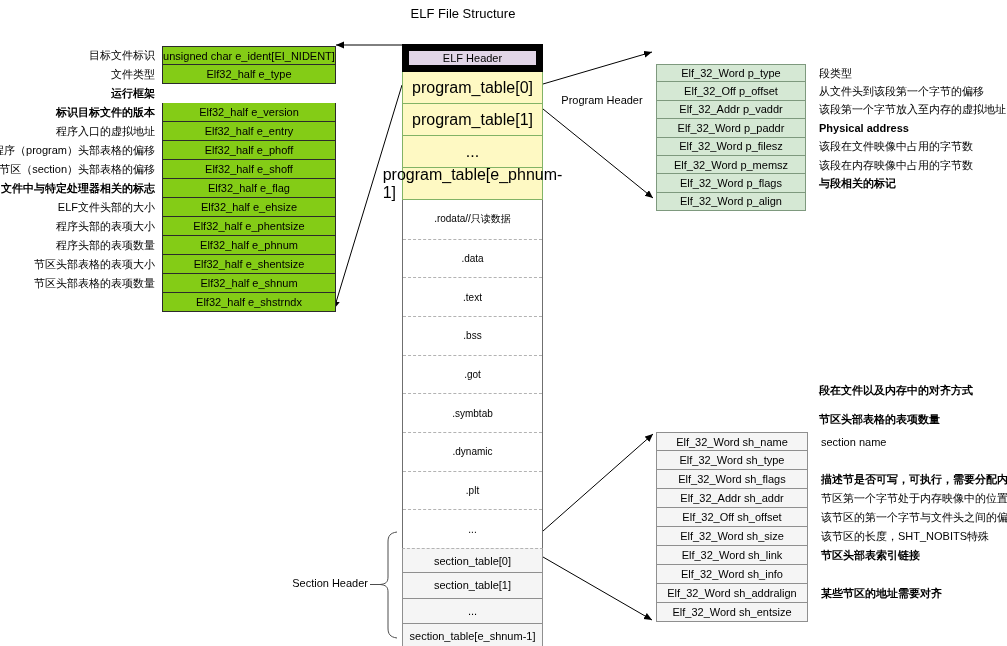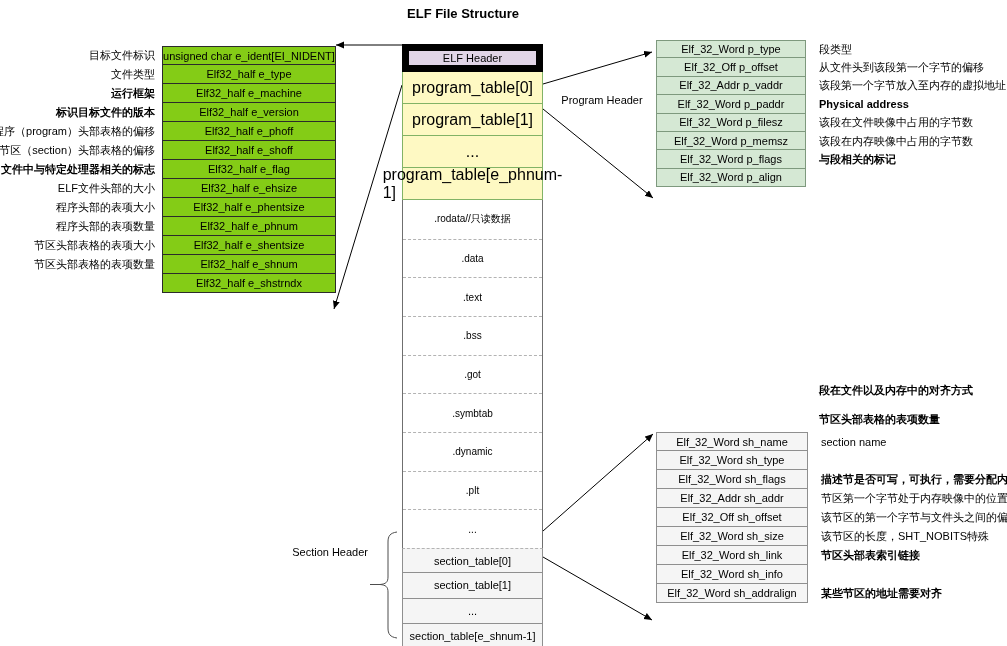--- a/index.html
+++ b/index.html
@@ -1,21 +1,21 @@
 <!DOCTYPE html>
 <html><head>
 <meta charset="utf-8">
 <style>
   * { margin:0; padding:0; box-sizing:border-box; }
   html,body { background:#ffffff; }
   body { font-family:"Liberation Sans","DejaVu Sans",sans-serif; color:#111; }
   #canvas { position:relative; width:1007px; height:646px; background:#fff; overflow:hidden; }
 
   .title { position:absolute; left:333px; top:6px; width:260px; text-align:center;
-           font-size:13px; font-weight:bold; color:#000; }
+           font-size:13px; font-weight:normal; color:#000; }
 
   
   #connectors { position:absolute; left:0; top:0; width:1007px; height:646px; pointer-events:none; }
 
   
   .left-table { position:absolute; left:12px; top:46px; width:331px; }
   .lrow { display:flex; height:19px; }
   .llabel { width:150px; padding-right:7px; font-size:11px; color:#000;
             display:flex; align-items:center; justify-content:flex-end; white-space:nowrap; }
   .lcell { width:174px; background:#84cc16; border:1px solid #2b2b2b; border-top:none;
@@ -32,25 +32,25 @@
   .srow { height:38.67px; display:flex; align-items:center; justify-content:center;
           font-size:10px; color:#000; background:#fff; }
   .srow + .srow { border-top:1px dashed #b3b3b3; }
   .strow { height:25.3px; background:#F5F5F5; border:1px solid #8f8f8f; border-top:none;
            display:flex; align-items:center; justify-content:center; font-size:11px; color:#000; }
   .stgroup div.strow:first-of-type { border-top:1px dashed #b3b3b3; }
 
   
   .ph-label { position:absolute; left:552px; top:94px; width:100px; text-align:center;
               font-size:11px; color:#000; white-space:nowrap; }
-  .sh-label { position:absolute; left:278px; top:546px; width:90px; text-align:right;
+  .sh-label { position:absolute; left:278px; top:577px; width:90px; text-align:right;
               font-size:11px; color:#000; white-space:nowrap; }
 
   
-  .green-table { position:absolute; left:656px; top:40px; }
+  .green-table { position:absolute; left:656px; top:64px; }
   .grow { display:flex; height:18.4px; }
   .gcell { width:150px; background:#D5E8D4; border:1px solid #7e997e; border-top:none;
            display:flex; align-items:center; justify-content:center; font-size:11px; color:#000; white-space:nowrap; }
   .green-table div.grow:first-of-type .gcell { border-top:1px solid #7e997e; }
   .gdesc { padding-left:13px; display:flex; align-items:center; font-size:11px; color:#000; white-space:nowrap; }
 
   
   .gray-table { position:absolute; left:656px; top:432px; }
   .hrow { display:flex; height:19px; }
   .hcell { width:152px; background:#F5F5F5; border:1px solid #8f8f8f; border-top:none;
@@ -92,28 +92,31 @@
         <div class="lcell">unsigned char e_ident[EI_NIDENT]</div>
       </div>
 
       <div class="lrow">
         <div class="llabel">文件类型</div>
         <div class="lcell">Elf32_half e_type</div>
       </div>
 
       <div class="lrow">
         <div class="llabel" style="font-weight: bold;">运行框架</div>
-        <div class="lcell">Elf32_half e_machine</div>
       </div>
 
       <div class="lrow">
         <div class="llabel" style="font-weight: bold;">标识目标文件的版本</div>
         <div class="lcell">Elf32_half e_version</div>
       </div>
 
+      <div class="lrow">
+        <div class="llabel">程序入口的虚拟地址</div>
+        <div class="lcell">Elf32_half e_entry</div>
+      </div>
 
       <div class="lrow">
         <div class="llabel">程序（program）头部表格的偏移</div>
         <div class="lcell">Elf32_half e_phoff</div>
       </div>
 
       <div class="lrow">
         <div class="llabel">节区（section）头部表格的偏移</div>
         <div class="lcell">Elf32_half e_shoff</div>
       </div>
@@ -292,17 +295,18 @@
         <div class="hcell">Elf_32_Word sh_info</div>
         <div class="hdesc"></div>
       </div>
 
       <div class="hrow">
         <div class="hcell">Elf_32_Word sh_addralign</div>
         <div class="hdesc" style="font-weight: bold;">某些节区的地址需要对齐</div>
       </div>
 
       <div class="hrow">
+        <div class="hcell">Elf_32_Word sh_entsize</div>
         <div class="hdesc"></div>
       </div>
     </div>
 
 </div>
 
 </body></html>

